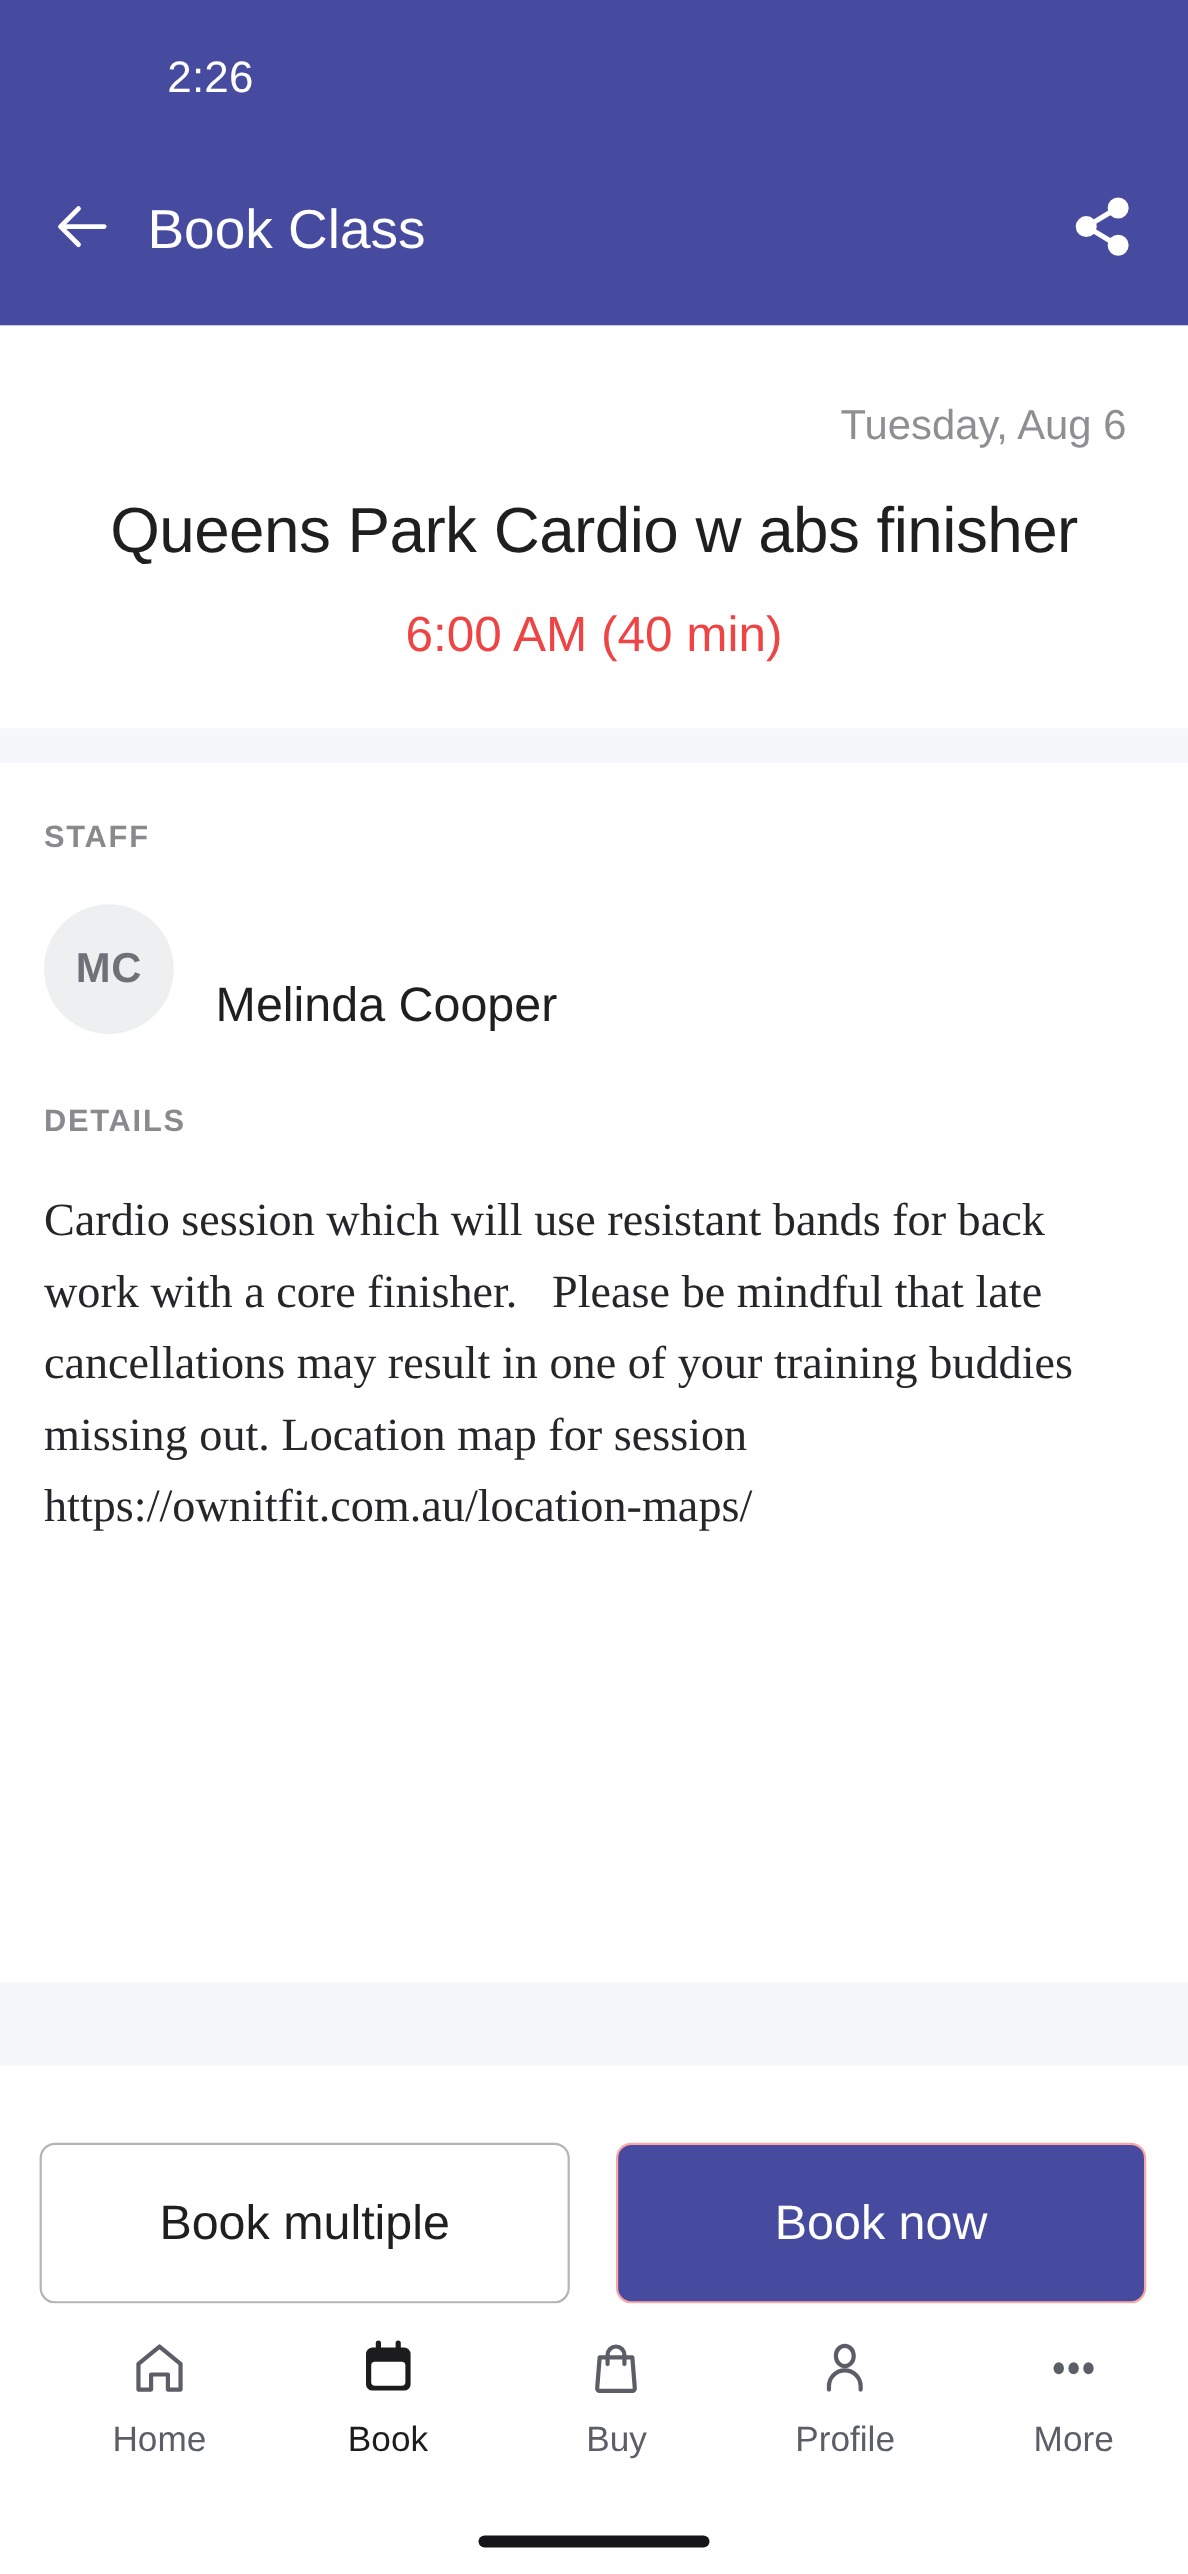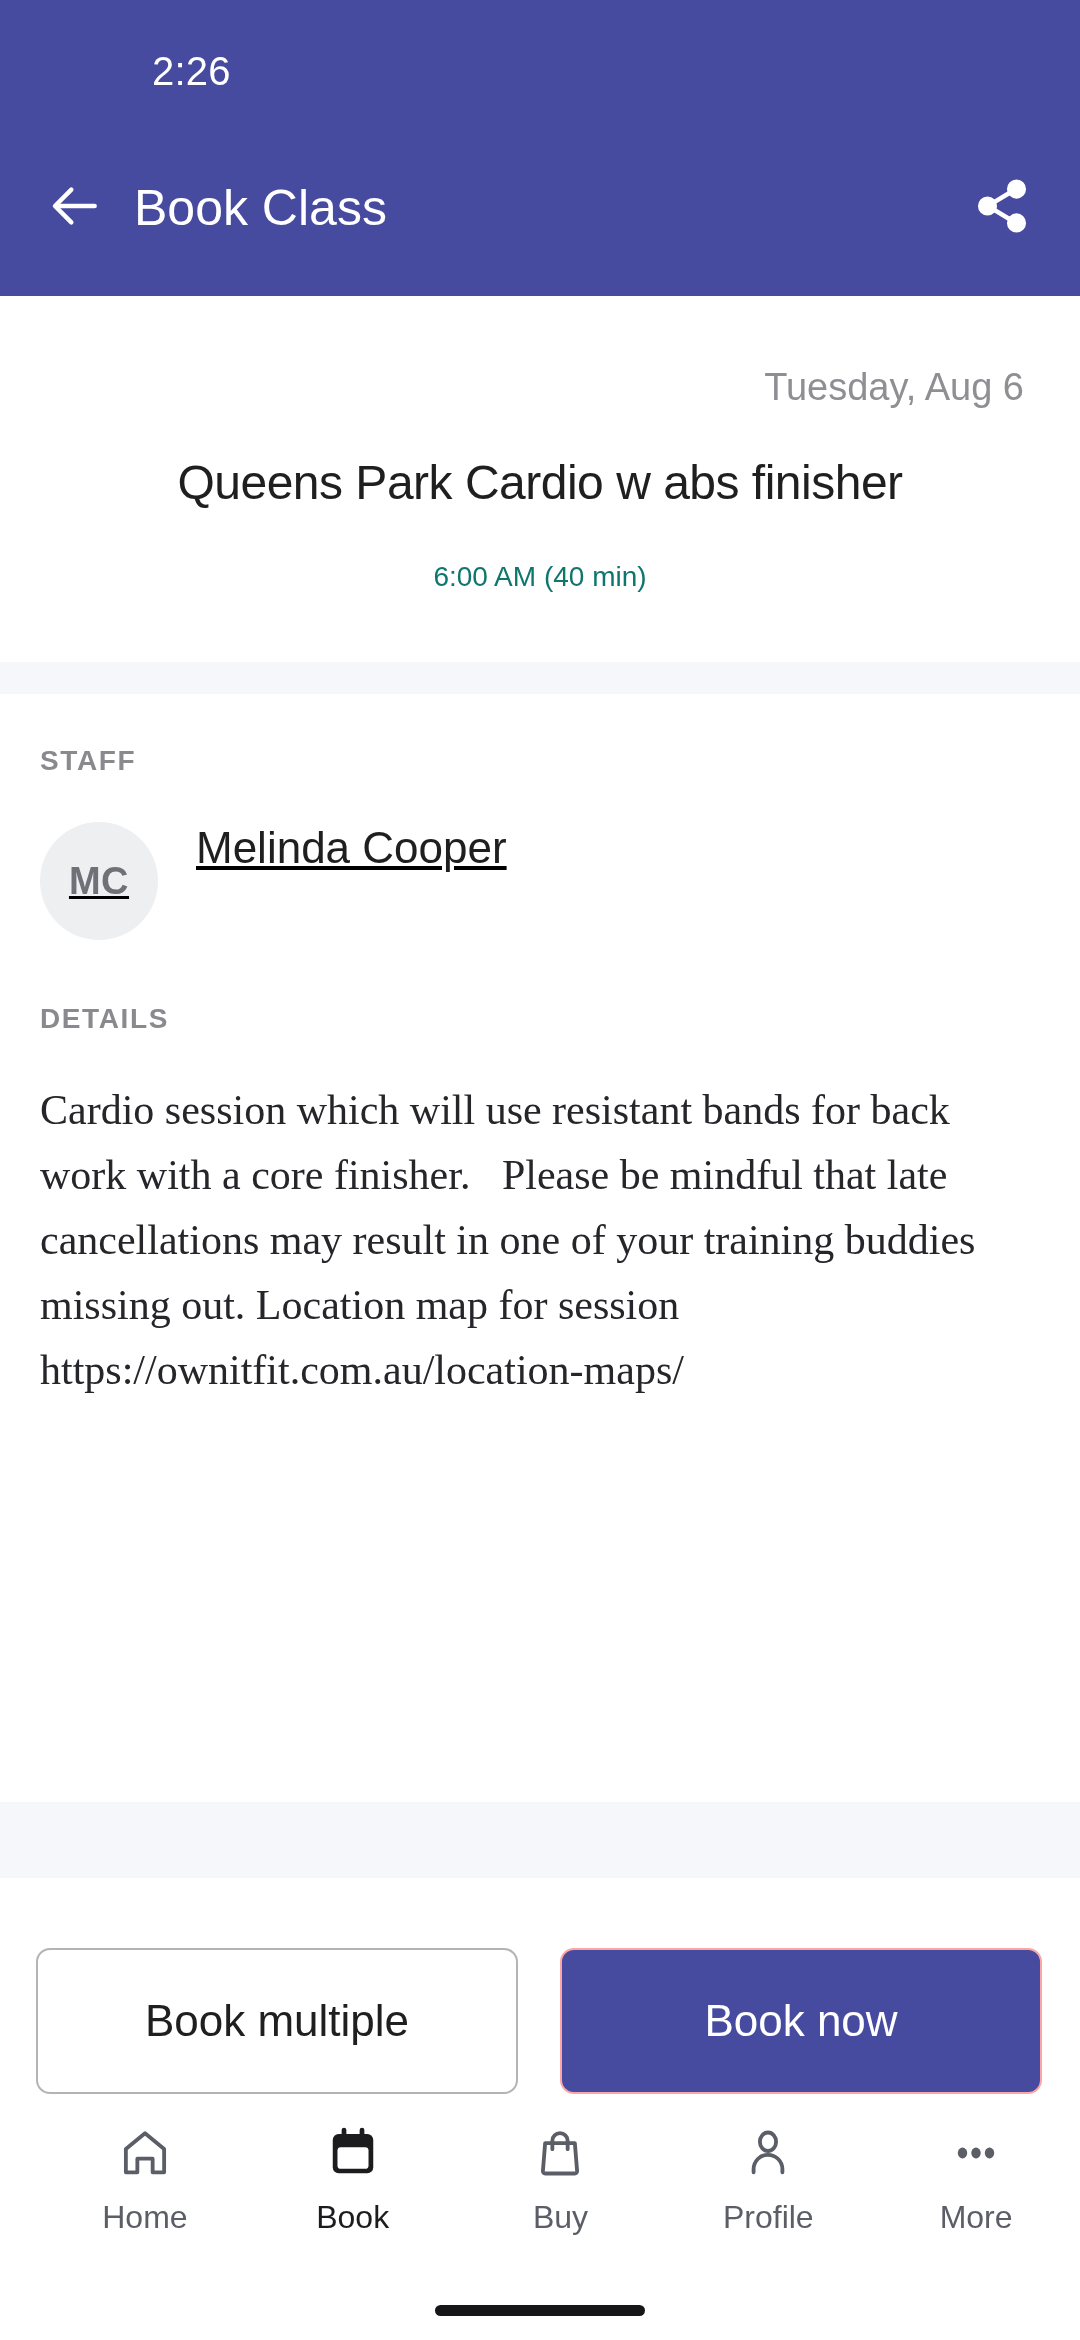--- a/index.html
+++ b/index.html
@@ -88,28 +88,28 @@
     text-align: center;
   }
   .class-date {
     color: #8e8e93;
     font-size: 38px;
     line-height: 46px;
     text-align: right;
   }
   .class-title {
     color: #1f1f1f;
-    font-size: 48px;
+    font-size: 58px;
     line-height: 74px;
     margin-top: 36px;
     letter-spacing: -0.5px;
   }
   .class-time {
-    color: #0f766e;
-    font-size: 28px;
+    color: #ef4444;
+    font-size: 45px;
     line-height: 46px;
     margin-top: 34px;
   }
 
   .band {
     background: #f5f7fa;
     width: 100%;
     flex: 0 0 auto;
   }
   .band-top { height: 32px; }
@@ -122,23 +122,22 @@
   .section-label {
     color: #8a8a8e;
     font-size: 28px;
     line-height: 34px;
     font-weight: bold;
     letter-spacing: 1.6px;
     padding-top: 50px;
   }
   .staff-row {
     display: flex;
-    align-items: flex-start;
+    align-items: flex-end;
     padding-top: 44px;
-    text-decoration: underline;
   }
   .avatar {
     width: 118px;
     height: 118px;
     border-radius: 50%;
     background: #eeeff1;
     display: flex;
     align-items: center;
     justify-content: center;
     flex: 0 0 auto;

